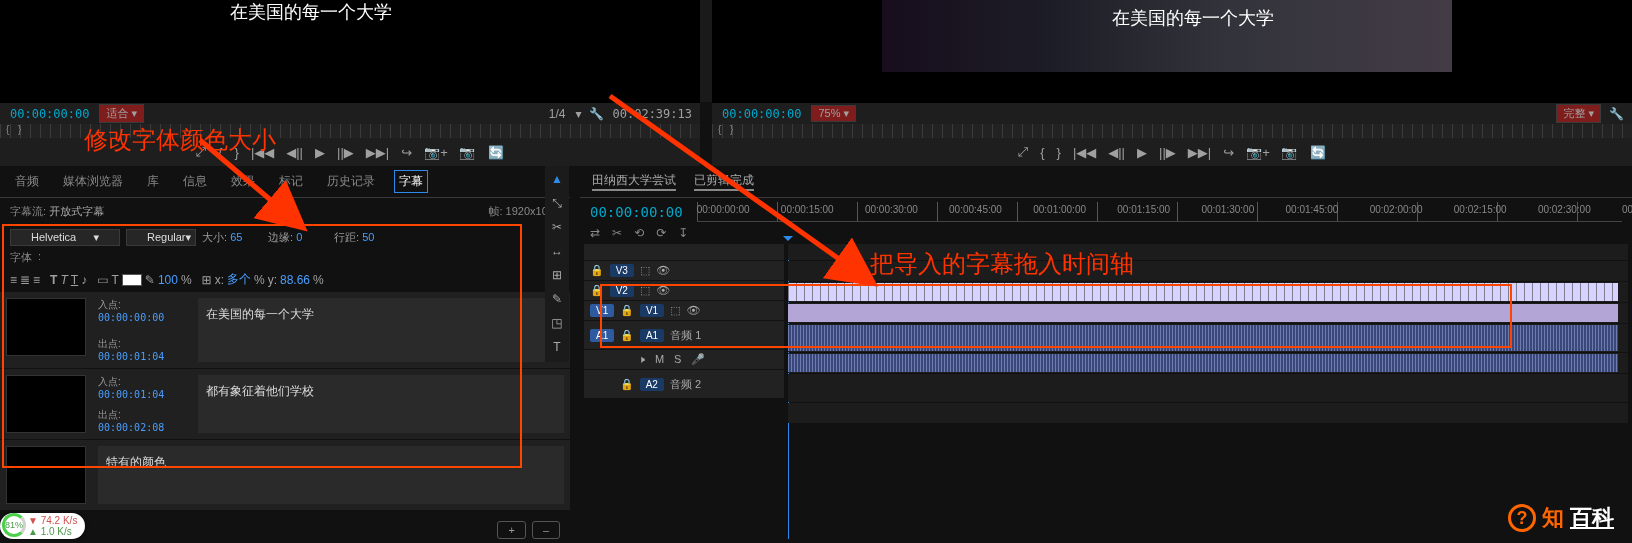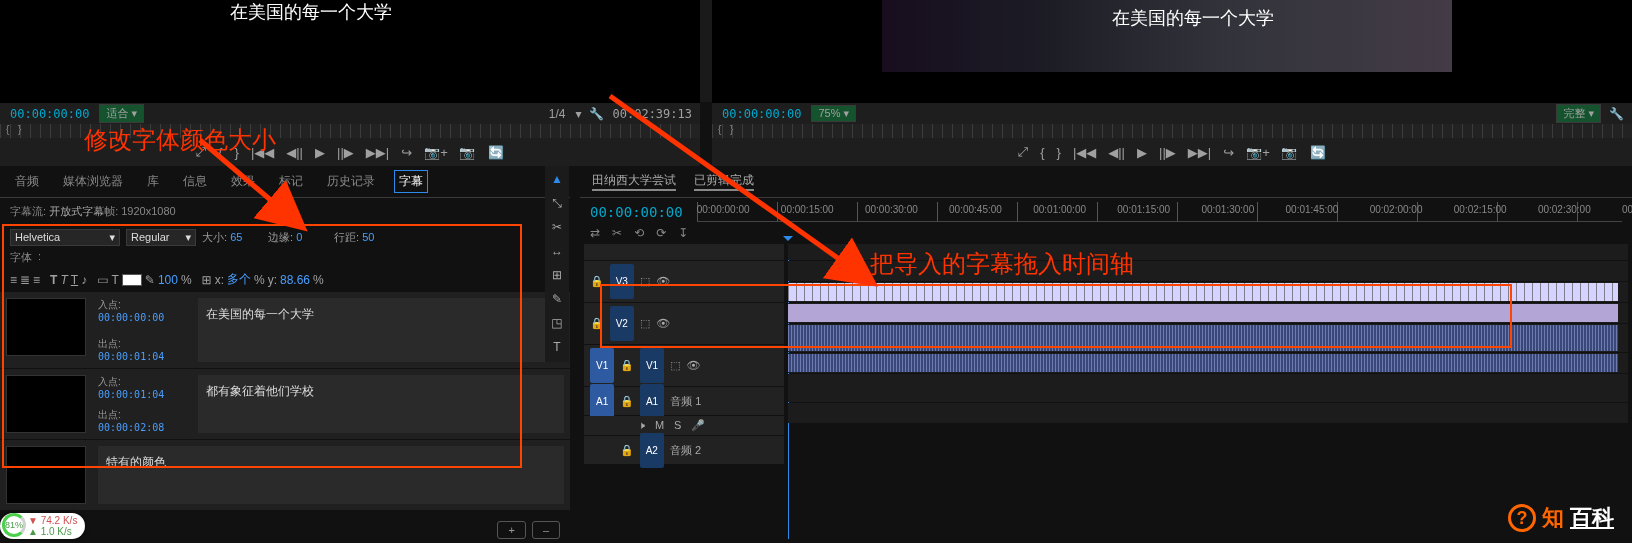--- a/index.html
+++ b/index.html
@@ -67,21 +67,21 @@
   .tc-bar {
     display: flex;
     align-items: center;
     height: 22px;
     background: #1e1e1e;
     border-top: 1px solid #000;
     font-size: 12px;
   }
   .tc-bar .tc-main { color: var(--tc-time); font-family: monospace; padding: 0 10px; }
   .tc-bar select, .tc-bar .drop {
-    background: #14532d; border: 1px solid #3a3a3a;
+    background: #7f1d1d; border: 1px solid #3a3a3a;
     color: var(--text-mute); font-size: 11px; padding: 1px 6px;
   }
   .tc-bar .spacer { flex: 1; }
   .tc-bar .frac { margin: 0 10px; color: var(--text-mute); }
   .tc-bar .wrench { margin: 0 8px; color: var(--text-mute); }
   .tc-bar .tc-end { color: var(--text-mute); font-family: monospace; margin-right: 8px; }
 
   
   .ruler-row {
     height: 14px;
@@ -121,33 +121,33 @@
 
   
   .panel-tabs {
     display:flex; gap:14px; padding:4px 10px; align-items:flex-end;
     border-bottom:1px solid var(--divider); font-size:12px;
   }
   .panel-tabs .tab { color:#888; padding:2px 4px; border:1px solid transparent;}
   .panel-tabs .tab.active { color:#fff; border:1px solid var(--blue); }
 
   .cap-meta {
-    display:flex; padding:6px 10px; font-size:11px;
+    display:flex; justify-content:space-between; padding:6px 10px; font-size:11px;
     color:#888;
   }
 
   .cap-toolbar {
     display:grid;
     grid-template-columns: 110px 70px 60px 60px 80px 50px;
     gap:6px; padding:4px 10px; align-items:center; font-size:11px;
   }
   .cap-toolbar .lbl { color:#999; }
   .cap-toolbar .val { color:var(--blue-time); }
   .cap-toolbar .drop-sm {
-    background:#262626; border:1px solid #3a3a3a; padding:1px 4px;
+    background:#262626; border:1px solid #3a3a3a; padding:1px 20px;
     color:#ddd; display:flex; justify-content:space-between;
   }
 
   .style-row {
     display:flex; gap:10px; padding:4px 10px; align-items:center; font-size:12px;
   }
   .style-row .grp { display:flex; gap:3px; align-items:center; }
   .style-row .icon { cursor:pointer; }
   .style-row .swatch { width:20px; height:12px; background:#fff; border:1px solid #555; }
   .style-row .fine { color:var(--blue-time); }
@@ -216,21 +216,21 @@
     flex:1; display:flex; gap:4px; padding:0 4px 4px 4px;
   }
   .track-headers {
     width:200px; display:flex; flex-direction:column; gap:1px;
   }
   .track-h {
     display:flex; align-items:center; gap:6px; background:#222;
     padding:3px 6px; font-size:11px; color:#aaa;
   }
   .track-h.tall { height:28px; }
-  .track-h .chip { background:#2d5aa0; color:#fff; padding:12px 6px; border-radius:2px; font-size:10px;}
+  .track-h .chip { background:#2d5aa0; color:#fff; padding:1px 6px; border-radius:2px; font-size:10px;}
   .track-h .chip.dark { background:#1a3a66; }
   .track-h .vis { color:#bbb; }
   .track-h .mute-row { display:flex; gap:10px; }
 
   .track-lanes {
     flex:1; display:flex; flex-direction:column; gap:1px; position:relative;
   }
   .lane { background:#1c1c1c; height:20px; position:relative; }
   .lane.tall { height:28px; }
   .clip {

